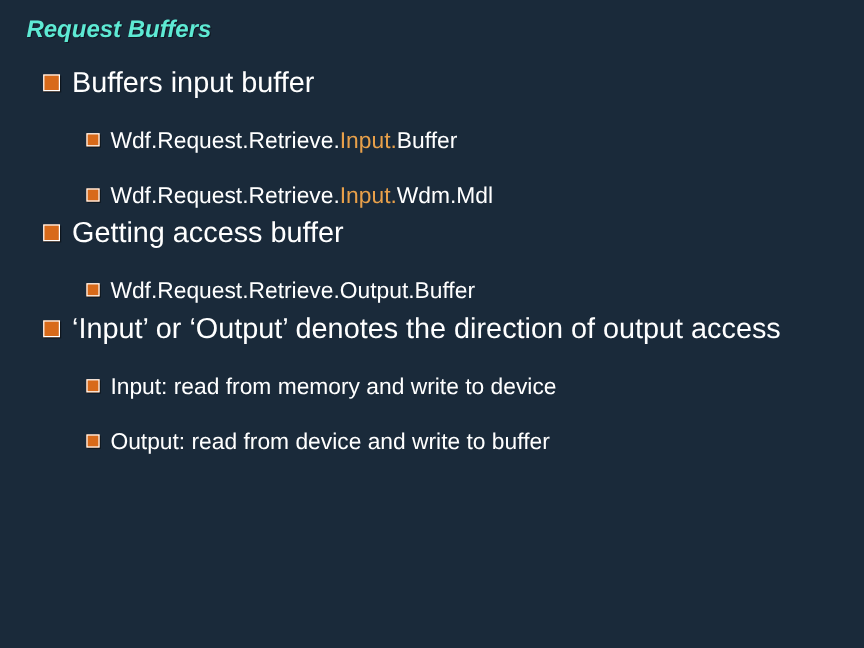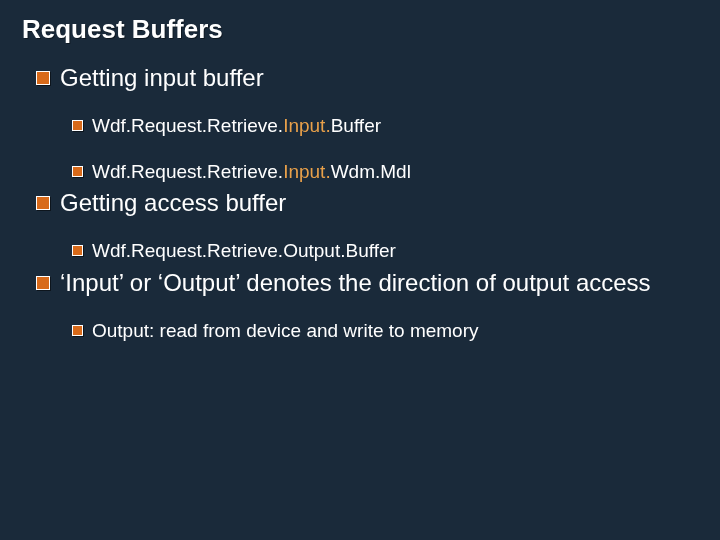--- a/index.html
+++ b/index.html
@@ -12,25 +12,26 @@
     color: #ffffff;
     overflow: hidden;
   }
   .slide {
     box-sizing: border-box;
     width: 720px;
     height: 540px;
     padding: 14px 22px 20px 22px;
   }
   .title {
-    font-size: 26px;
+    font-size: 20px;
     font-weight: bold;
-    color: #ffffff;
+    color: #5eead4;
     margin: 0 0 18px 0;
     text-shadow: 1px 1px 0 rgba(0,0,0,0.4);
+    font-style: italic;
   }
   ul {
     list-style: none;
     margin: 0;
     padding: 0;
   }
   .level1 > li {
     margin: 4px 0 4px 14px;
     font-size: 24px;
     line-height: 1.25;
@@ -75,21 +76,21 @@
 </head>
 <body>
 
 <div class="slide">
 
   <div class="title">Request Buffers</div>
 
   <ul class="level1">
 
     <li>
-      <span class="bullet-l1"></span><span class="wrap">Getting input buffer</span>
+      <span class="bullet-l1"></span><span class="wrap">Buffers input buffer</span>
       <ul class="level2">
         <li>
           <span class="bullet-l2"></span><span>Wdf.Request.Retrieve.</span><span class="input-span">Input.</span><span>Buffer</span>
         </li>
         <li>
           <span class="bullet-l2"></span><span>Wdf.Request.Retrieve.</span><span class="input-span">Input.</span><span>Wdm.Mdl</span>
         </li>
       </ul>
     </li>
 
@@ -99,20 +100,23 @@
         <li>
           <span class="bullet-l2"></span><span>Wdf.Request.Retrieve.</span><span class="output-span">Output.</span><span>Buffer</span>
         </li>
       </ul>
     </li>
 
     <li>
       <span class="bullet-l1"></span><span class="wrap">‘Input’ or ‘Output’ denotes the direction of output access</span>
       <ul class="level2">
         <li>
-          <span class="bullet-l2"></span><span>Output: read from device and write to memory</span>
+          <span class="bullet-l2"></span><span>Input: read from memory and write to device</span>
+        </li>
+        <li>
+          <span class="bullet-l2"></span><span>Output: read from device and write to buffer</span>
         </li>
       </ul>
     </li>
 
   </ul>
 
 </div>
 
 </body></html>

